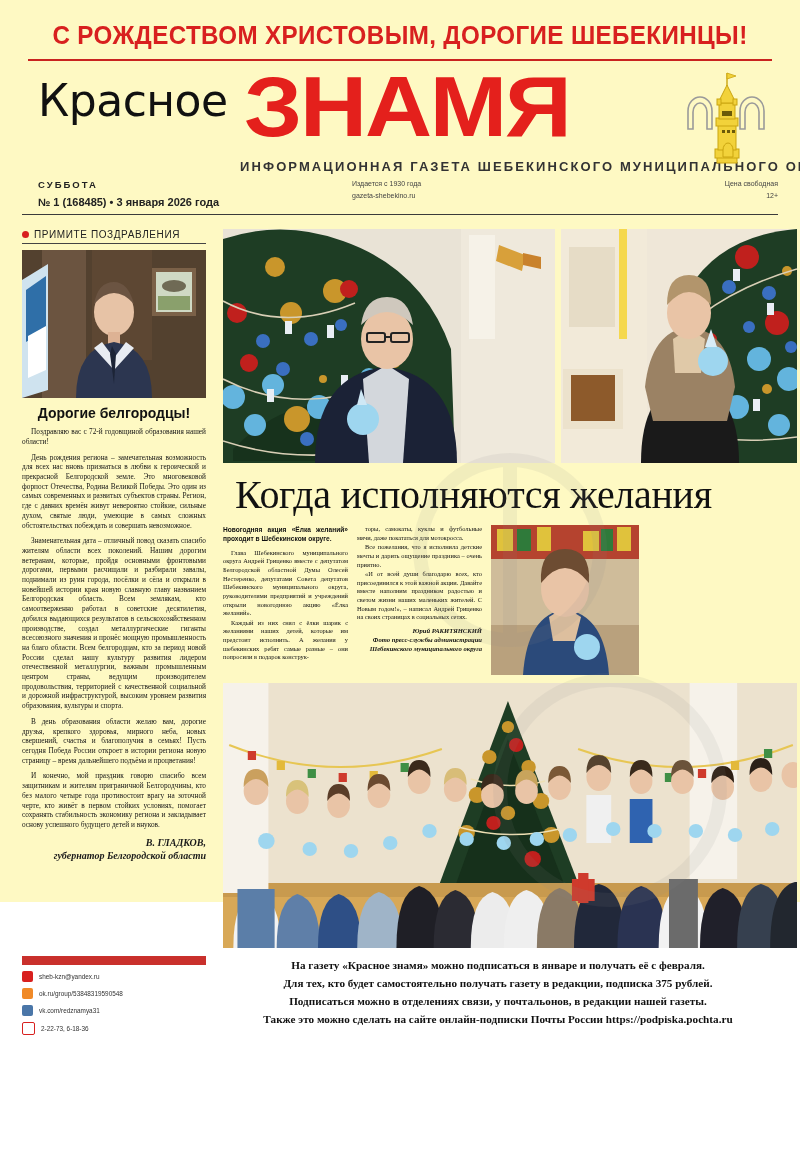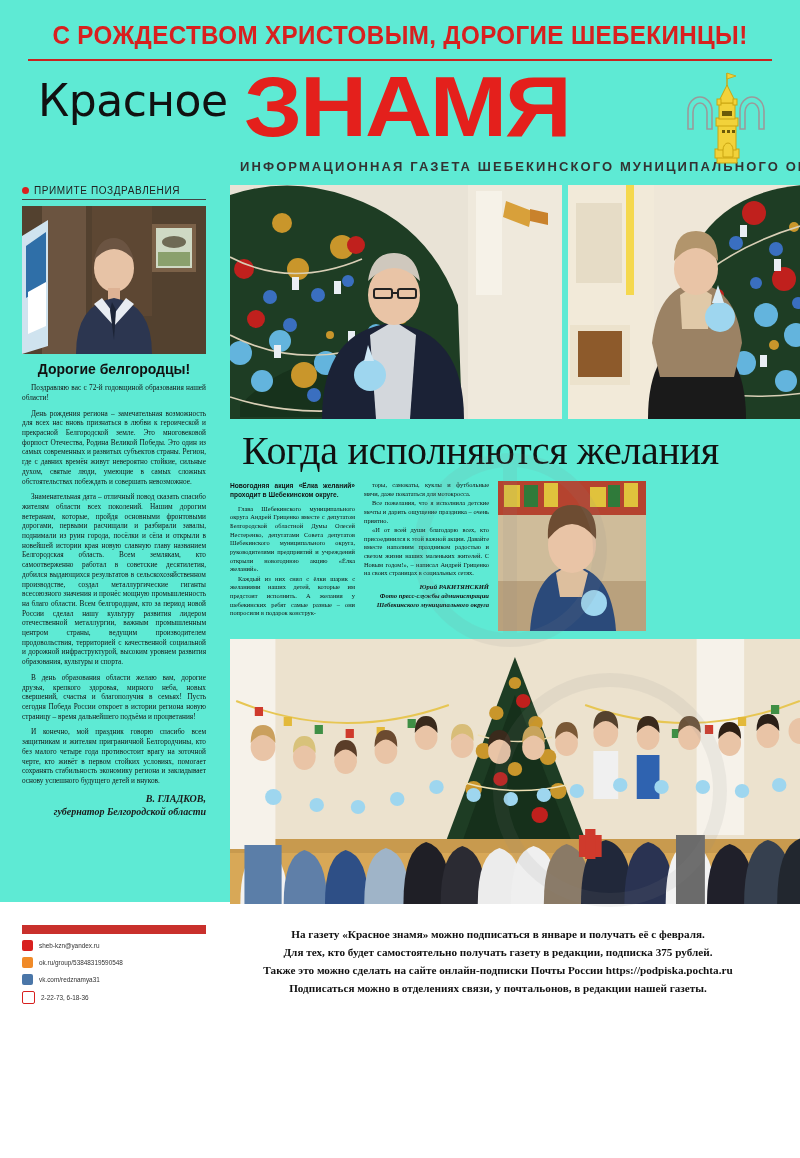--- a/index.html
+++ b/index.html
@@ -1,17 +1,17 @@
 <!DOCTYPE html>
 <html><head>
 <meta charset="utf-8">
 <style>
   html,body{margin:0;padding:0;background:#ffffff;}
   body{width:800px;height:1158px;font-family:"Liberation Sans",sans-serif;color:#1a1a1a;position:relative;overflow:hidden;}
-  .page{width:800px;height:902px;position:relative;background:#5eead4;}
+  .page{width:800px;height:902px;position:relative;background:#fef9c3;}
 
   
   .banner{padding:22px 22px 0 22px;text-align:center;}
   .banner-text{
     font-family:"Liberation Sans",sans-serif;
     font-weight:bold;font-size:26px;letter-spacing:.4px;
     color:#d8201f;line-height:1;
     transform:scaleX(.93);transform-origin:center;
     white-space:nowrap;
   }
@@ -42,21 +42,21 @@
   .issuebar{position:relative;margin:4px 22px 0 22px;height:40px;}
   .issue-day{position:absolute;left:16px;top:0;font-size:9.5px;font-weight:bold;letter-spacing:2px;color:#222;}
   .issue-num{position:absolute;left:16px;top:17px;font-size:11px;font-weight:bold;color:#222;}
   .issue-found{position:absolute;left:330px;top:1px;font-size:7px;color:#444;}
   .issue-site{position:absolute;left:330px;top:13px;font-size:7px;color:#444;}
   .issue-price{position:absolute;right:0;top:1px;font-size:7px;color:#444;text-align:right;}
   .issue-age{position:absolute;right:0;top:13px;font-size:7px;color:#444;text-align:right;}
   .issue-rule{position:absolute;left:0;right:0;top:35px;height:1.4px;background:#3b3b3b;}
 
   
-  .content{position:relative;margin:10px 22px 0 22px;display:flex;gap:24px;}
+  .content{position:relative;margin:10px 22px 0 22px;display:flex;gap:17px;}
   .col-left{width:184px;flex:0 0 184px;}
   .col-right{flex:1;position:relative;}
 
   
   .rubric{display:flex;align-items:center;gap:5px;padding-bottom:3px;}
   .rubric-dot{width:7px;height:7px;border-radius:50%;background:#d8201f;flex:0 0 7px;}
   .rubric-label{font-size:10px;letter-spacing:.6px;color:#222;}
   .rubric-rule{height:1.2px;background:#444;margin-bottom:6px;}
 
   .gov-photo{width:184px;height:148px;position:relative;overflow:hidden;background:#3b2f25;}
@@ -80,21 +80,21 @@
   .midgrid{display:flex;gap:9px;margin-top:9px;}
   .mcol{width:125px;font-family:"Liberation Serif",serif;font-size:6.4px;line-height:1.35;text-align:justify;color:#131313;}
   .mcol p{margin:0 0 1px 0;text-indent:8px;}
   .kicker{font-family:"Liberation Sans",sans-serif;font-weight:bold;font-size:6.6px;line-height:1.42;text-indent:0 !important;margin-bottom:5px !important;color:#111;}
   .byline{font-family:"Liberation Serif",serif;text-align:right;font-style:italic;font-weight:bold;font-size:6.6px;line-height:1.35;margin-top:5px;}
   .photo-c{width:148px;height:150px;position:relative;overflow:hidden;background:#cbbfae;flex:0 0 148px;}
 
   .photo-d{width:100%;height:265px;margin-top:8px;position:relative;overflow:hidden;background:#d9cfbb;}
 
   
-  .footer{position:relative;margin:21px 22px 0 22px;display:flex;gap:12px;}
+  .footer{position:relative;margin:8px 22px 0 22px;display:flex;gap:12px;}
   .foot-left{width:184px;flex:0 0 184px;}
   .foot-redbar{height:9px;background:#c9302c;margin-bottom:6px;}
   .contact{display:flex;align-items:center;gap:6px;margin-bottom:6px;}
   .cicon{width:11px;height:11px;border-radius:2px;flex:0 0 11px;}
   .ctext{font-size:6.4px;color:#333;}
   .foot-right{flex:1;font-family:"Liberation Serif",serif;text-align:center;}
   .subline{font-weight:bold;font-size:11.2px;line-height:1.62;color:#111;}
 
   
   .wm{position:absolute;left:360px;top:430px;width:420px;height:520px;pointer-events:none;opacity:.10;}
@@ -136,20 +136,29 @@
           <rect x="48" y="61" width="3" height="3"></rect>
             <rect x="53" y="61" width="3" height="3"></rect>
           <rect x="58" y="61" width="3" height="3"></rect>
           <rect x="48" y="42" width="10" height="5"></rect>
         </g>
         <path d="M49 81 a5 7 0 0 1 10 0 l0 7 -10 0 z" fill="#f2d23a" stroke="#caa510" stroke-width="1"></path>
       </svg>
     </div>
   </div>
 
+  <div class="issuebar">
+    <div class="issue-day">СУББОТА</div>
+    <div class="issue-num">№ 1 (168485) • 3 января 2026 года</div>
+    <div class="issue-found">Издается с 1930 года</div>
+    <div class="issue-site">gazeta-shebekino.ru</div>
+    <div class="issue-price">Цена свободная</div>
+    <div class="issue-age">12+</div>
+    <div class="issue-rule"></div>
+  </div>
 
   <div class="content">
 
     <div class="col-left">
       <div class="rubric">
         <span class="rubric-dot"></span>
         <span class="rubric-label">ПРИМИТЕ ПОЗДРАВЛЕНИЯ</span>
       </div>
       <div class="rubric-rule"></div>
 
@@ -513,22 +522,22 @@
       </div>
       <div class="contact">
         <span class="cicon" style="background:#fff;border:1.5px solid #d8201f"></span>
         <span class="ctext">2-22-73, 6-18-36</span>
       </div>
     </div>
 
     <div class="foot-right">
       <div class="subline">На газету  «Красное знамя» можно подписаться в январе и получать её  с февраля.</div>
       <div class="subline">Для тех, кто  будет самостоятельно получать газету в редакции, подписка  375 рублей.</div>
+      <div class="subline">Подписаться можно в отделениях связи, у почтальонов,  в редакции нашей газеты.</div>
       <div class="subline">Также это можно сделать на сайте онлайн-подписки Почты России  https://podpiska.pochta.ru</div>
-      <div class="subline">Подписаться можно в отделениях связи, у почтальонов,  в редакции нашей газеты.</div>
     </div>
   </div>
 
   <div class="wm">
     <svg viewBox="0 0 420 520" width="420" height="520">
       <g fill="none" stroke="#8a8a8a" stroke-width="14">
         <circle cx="150" cy="120" r="90"></circle>
         <path d="M150 30 v180"></path>
         <circle cx="250" cy="360" r="110"></circle>
       </g>

